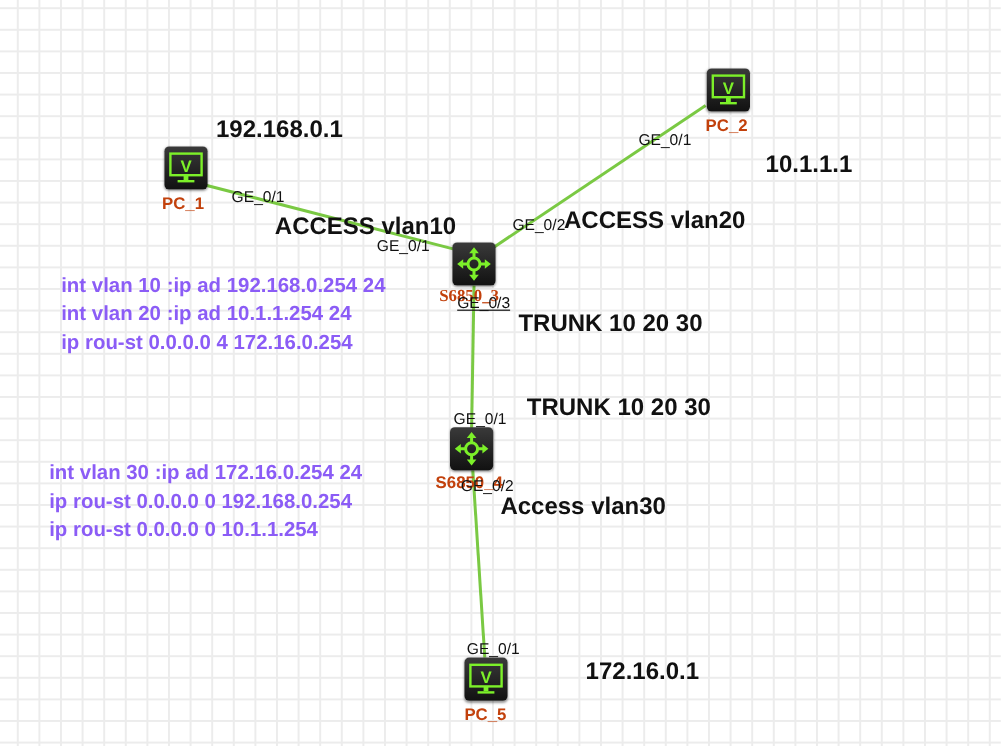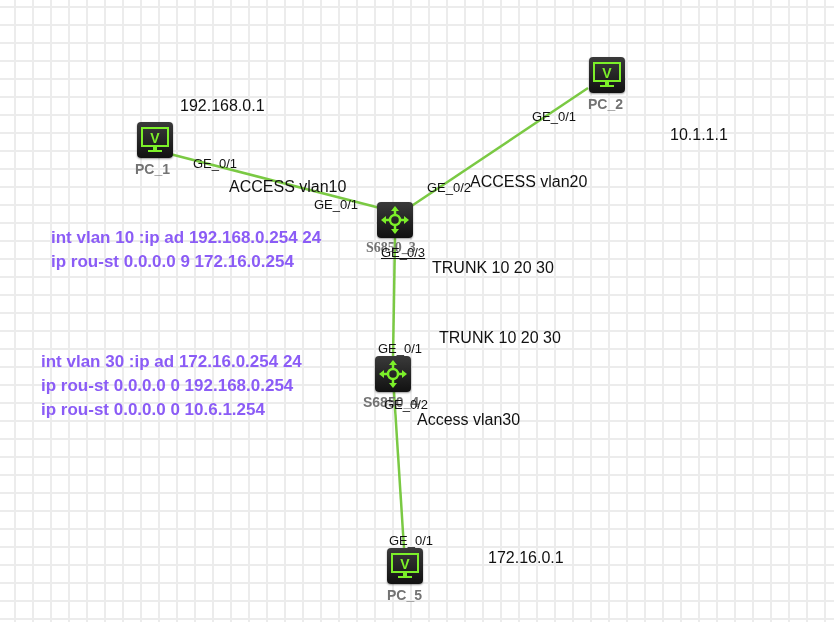--- a/index.html
+++ b/index.html
@@ -10,23 +10,23 @@
       linear-gradient(to right, #ececec 0, #ececec 2px, transparent 2px),
       linear-gradient(to bottom, #ececec 0, #ececec 2px, transparent 2px);
     background-size: 18px 18px;
     background-position: 14px 6px;
     font-family: "Liberation Sans", sans-serif;
   }
   #links { position: absolute; left: 0; top: 0; }
   .node { position: absolute; width: 36px; height: 36px; border-radius: 4px;
           background: linear-gradient(#3a3a3a, #111); box-shadow: 0 1px 2px rgba(0,0,0,0.4); }
   .node svg { position: absolute; left: 0; top: 0; }
-  .node-label { position: absolute; color: #737373; font-weight: bold; font-size: 14px; white-space: nowrap; }
+  .node-label { position: absolute; color: #c2410c; font-weight: bold; font-size: 14px; white-space: nowrap; }
   .port { position: absolute; font-size: 13px; color: #111; white-space: nowrap; }
-  .note { position: absolute; font-size: 16px; font-weight: normal; color: #111; white-space: nowrap; }
+  .note { position: absolute; font-size: 20px; font-weight: bold; color: #111; white-space: nowrap; }
   .cfg { position: absolute; font-size: 17px; font-weight: bold; color: #8b5cf6; line-height: 24px; white-space: nowrap; }
 </style>
 </head>
 <body>
 
 <svg id="links" width="834" height="622">
   <line x1="170" y1="154" x2="380" y2="208" stroke="#7ac943" stroke-width="2.5"></line>
   <line x1="588" y1="88" x2="410" y2="207" stroke="#7ac943" stroke-width="2.5"></line>
   <line x1="395" y1="238" x2="393" y2="358" stroke="#7ac943" stroke-width="2.5"></line>
   <line x1="394" y1="392" x2="404" y2="548" stroke="#7ac943" stroke-width="2.5"></line>
@@ -105,24 +105,25 @@
 <div class="port" style="left:384px;top:397px;">GE_0/2</div>
 <div class="port" style="left:389px;top:533px;">GE_0/1</div>
 
 <div class="note" style="left:229px;top:178px;">ACCESS vlan10</div>
 <div class="note" style="left:470px;top:173px;">ACCESS vlan20</div>
 <div class="note" style="left:432px;top:259px;">TRUNK 10 20 30</div>
 <div class="note" style="left:439px;top:329px;">TRUNK 10 20 30</div>
 <div class="note" style="left:417px;top:411px;">Access vlan30</div>
 
 <div class="note" style="left:180px;top:97px;">192.168.0.1</div>
-<div class="note" style="left:670px;top:126px;text-align:right;">10.1.1.1</div>
+<div class="note" style="left:638px;top:126px;text-align:right;">10.1.1.1</div>
 <div class="note" style="left:488px;top:549px;">172.16.0.1</div>
 
 <div class="cfg" style="left:51px;top:226px;">
   <div>int vlan 10 :ip ad 192.168.0.254 24</div>
-  <div>ip rou-st 0.0.0.0 9 172.16.0.254</div>
+  <div>int vlan 20 :ip ad 10.1.1.254 24</div>
+  <div>ip rou-st 0.0.0.0 4 172.16.0.254</div>
 </div>
-<div class="cfg" style="left:41px;top:350px;">
+<div class="cfg" style="left:41px;top:382px;">
   <div>int vlan 30 :ip ad 172.16.0.254 24</div>
   <div>ip rou-st 0.0.0.0 0 192.168.0.254</div>
-  <div>ip rou-st 0.0.0.0 0 10.6.1.254</div>
+  <div>ip rou-st 0.0.0.0 0 10.1.1.254</div>
 </div>
 
 </body></html>

